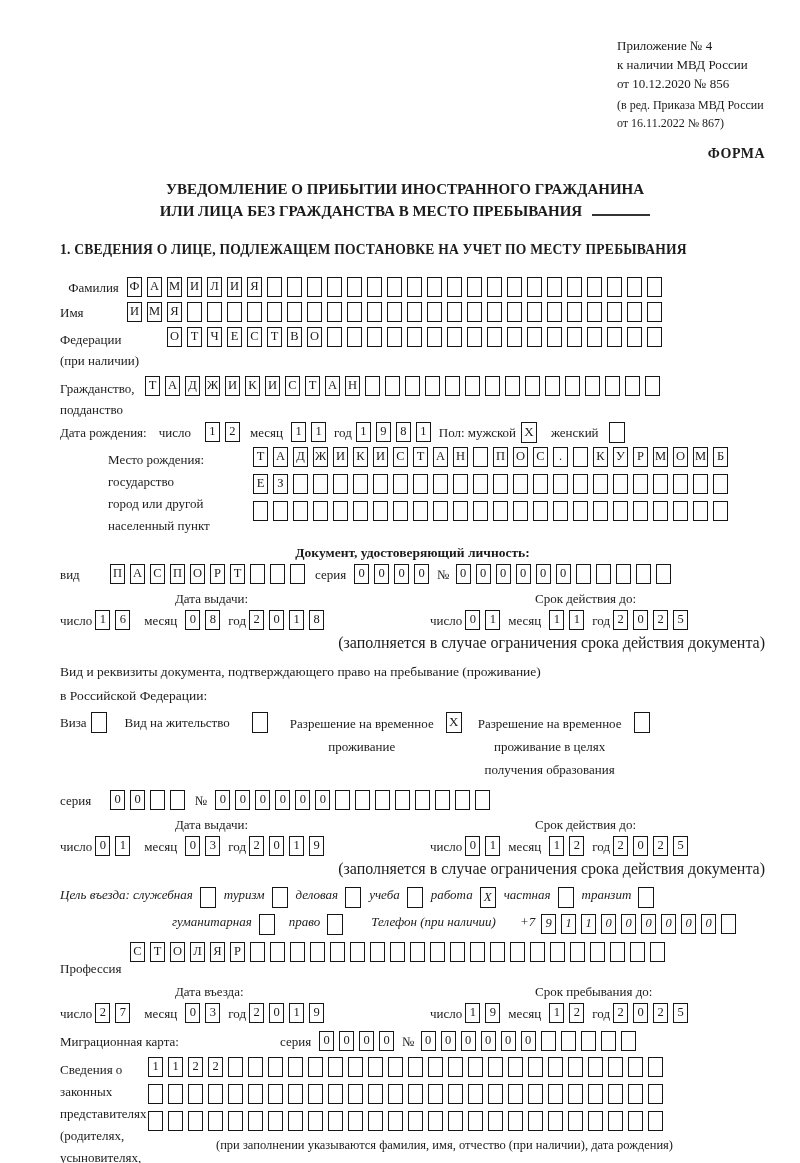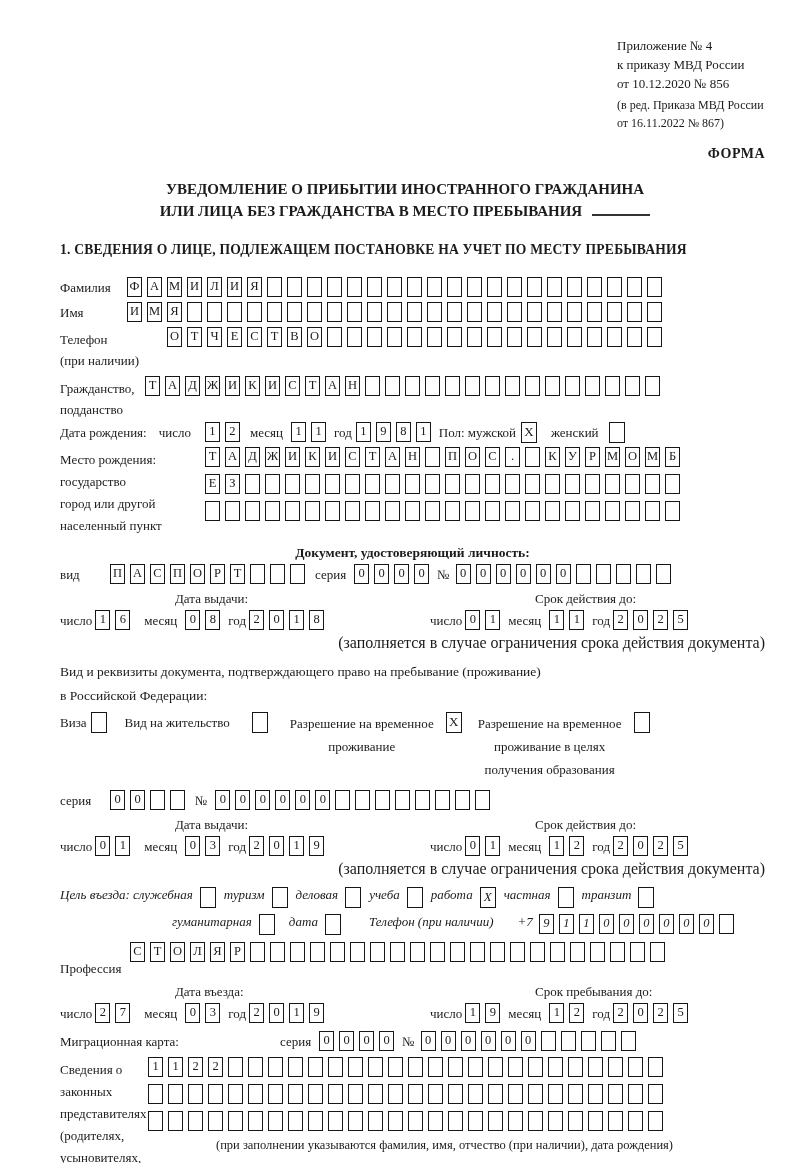--- a/index.html
+++ b/index.html
@@ -31,22 +31,22 @@
     font-size:12.5px; line-height:17px; text-align:center; flex:0 0 auto;
     background:#fff;
   }
   .checkbox {
     display:inline-block; width:16px; height:21px; border:1.7px solid #161616;
     font-size:13px; line-height:18px; text-align:center; background:#fff; flex:0 0 auto;
   }
   .stack { display:flex; flex-direction:column; gap:7px; }
 
   
-  .w-surname { width:67px; } .w-name { width:67px; } .w-patr { width:107px; }
-  .w-cit { width:85px; } .w-birthpl { width:145px; } .w-doctype { width:50px; }
+  .w-surname { width:67px;text-align:center; } .w-name { width:67px; } .w-patr { width:107px; }
+  .w-cit { width:85px; } .w-birthpl { width:145px;margin-left:48px; } .w-doctype { width:50px; }
   .w-prof { width:70px;margin-top:16px; } .w-mig { width:168px; } .w-rep { width:88px; }
 
   .gap8 { margin-left:8px; } .gap10 { margin-left:10px; } .gap14 { margin-left:14px; }
 
   
   .dp-heads { display:flex; margin-top:7px; font-size:13px; }
   .dp-head-left { width:370px; padding-left:115px; }
   .dp-head-right { padding-left:105px; }
   .daterow { display:flex; margin-top:3px; }
   .dr-left { width:370px; display:flex; align-items:flex-start; }
@@ -66,21 +66,21 @@
 
   .rep-note { font-size:12.5px; margin-top:7px; margin-left:68px; }
 </style>
 </head>
 <body>
 
 <div class="page">
 
   <div class="appendix">
     <div>Приложение № 4</div>
-    <div>к приказу МВД России</div>
+    <div>к наличии МВД России</div>
     <div>от 10.12.2020 № 856</div>
   </div>
   <div class="amendment">
     <div>(в ред. Приказа МВД России</div>
     <div>от 16.11.2022 № 867)</div>
   </div>
   <div class="form-marker">ФОРМА</div>
 
   <div class="title">
     <div>УВЕДОМЛЕНИЕ О ПРИБЫТИИ ИНОСТРАННОГО ГРАЖДАНИНА</div>
@@ -150,21 +150,21 @@
         <span class="cell"></span>
         <span class="cell"></span>
         <span class="cell"></span>
         <span class="cell"></span>
         <span class="cell"></span>
       </div>
   </div>
 
   <div class="row">
     <div class="lbl-col w-patr">
-      <div>Телефон</div>
+      <div>Федерации</div>
       <div>(при наличии)</div>
     </div>
     <div class="cells">
         <span class="cell">О</span>
         <span class="cell">Т</span>
         <span class="cell">Ч</span>
         <span class="cell">Е</span>
         <span class="cell">С</span>
         <span class="cell">Т</span>
         <span class="cell">В</span>
@@ -531,21 +531,21 @@
     <span class="gap8">работа</span>
     <span class="checkbox">X</span>
     <span class="gap8">частная</span>
     <span class="checkbox"></span>
     <span class="gap8">транзит</span>
     <span class="checkbox"></span>
   </div>
   <div class="purpose-row purpose2">
     <span>гуманитарная</span>
     <span class="checkbox"></span>
-    <span class="gap14">дата</span>
+    <span class="gap14">право</span>
     <span class="checkbox"></span>
     <span style="margin-left:28px;">Телефон (при наличии)</span>
     <span style="margin-left:24px;">+7</span>
     <span class="cells" style="margin-left:6px;">
         <span class="cell">9</span>
         <span class="cell">1</span>
         <span class="cell">1</span>
         <span class="cell">0</span>
         <span class="cell">0</span>
         <span class="cell">0</span>

